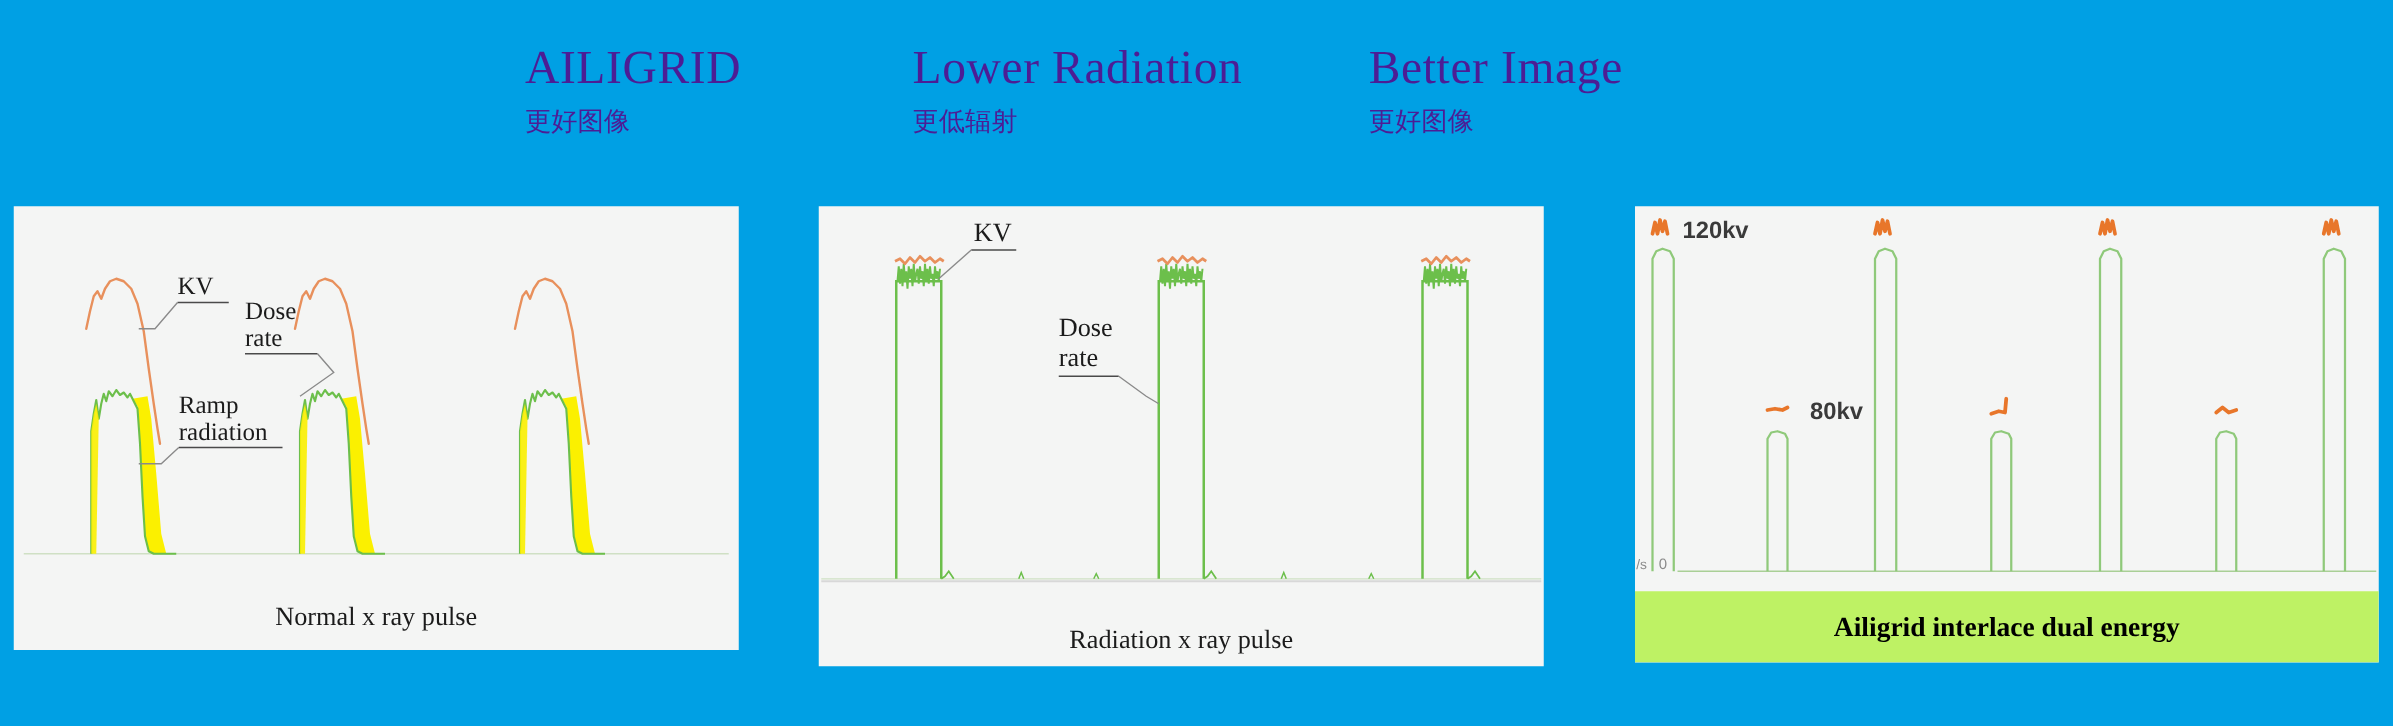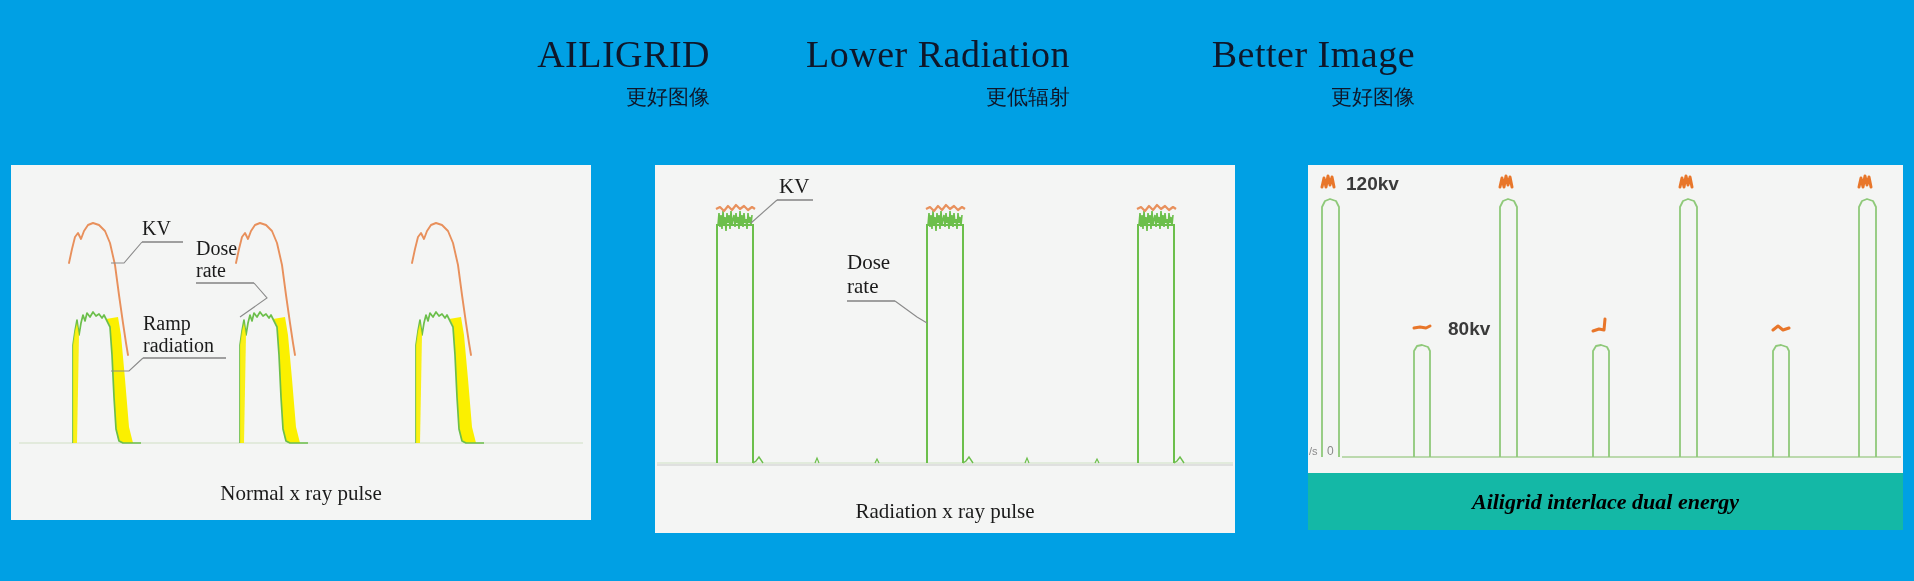--- a/index.html
+++ b/index.html
@@ -18,22 +18,22 @@
   
   .header {
     position: absolute;
     left: 0;
     top: 0;
     width: 1914px;
     height: 160px;
   }
   .hdr-group {
     position: absolute;
-    text-align: right;
-    color: #0f172a;
+    text-align: left;
+    color: #4c1d95;
   }
   .hdr-en {
     font-family: "Liberation Serif", "DejaVu Serif", serif;
     font-size: 38px;
     line-height: 44px;
     letter-spacing: 0.5px;
     white-space: nowrap;
   }
   .hdr-zh {
     font-family: "DejaVu Sans", "Liberation Sans", sans-serif;
@@ -78,25 +78,24 @@
     font-size: 21px;
     color: #1b1b1b;
     white-space: nowrap;
   }
   #cap-0 { top: 316px; }
   #cap-1 { top: 334px; }
   #cap-2 {
     top: 308px;
     height: 57px;
     line-height: 57px;
-    background: #14b8a6;
+    background: #bef264;
     font-weight: bold;
     font-size: 22px;
     color: #000000;
-    font-style: italic;
   }
 
   
   .anno {
     font-family: "Liberation Serif", "DejaVu Serif", serif;
     fill: #1b1b1b;
   }
   .kvlabel {
     font-family: "Liberation Sans", "DejaVu Sans", sans-serif;
     font-weight: bold;

